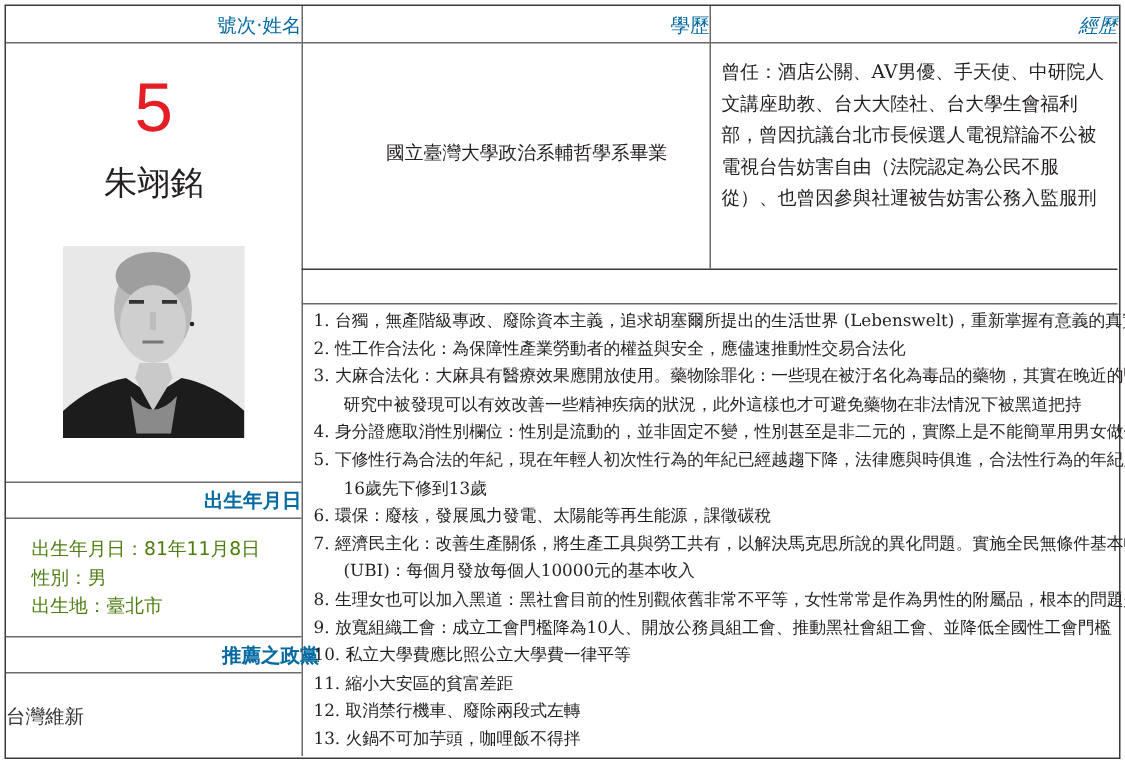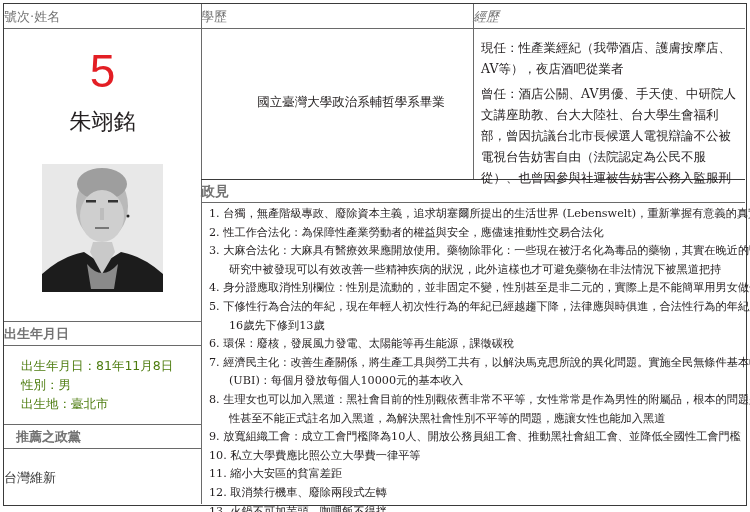--- a/index.html
+++ b/index.html
@@ -4,21 +4,21 @@
 <style>
   html, body { margin: 0; padding: 0; background: #ffffff; }
   body { width: 750px; height: 512px; position: relative; overflow: hidden;
          font-family: "DejaVu Serif", "Liberation Serif", serif; color: #231f20; }
   .sheet { position: absolute; left: 3px; top: 3px; width: 744px; height: 503px;
            border: 1.5px solid #3a3a3a; box-sizing: border-box; }
   .cell { position: absolute; box-sizing: border-box; }
   .vline { position: absolute; width: 1px; background: #6a6a6a; }
   .hline { position: absolute; height: 1px; background: #6a6a6a; }
   .hdr { font-family: "DejaVu Sans", "Liberation Sans", sans-serif; font-size: 13px;
-         text-align: left; color: #737373; }
+         text-align: right; color: #0369a1; }
   .num { font-family: "Liberation Sans", "DejaVu Sans", sans-serif; color: #e31e24;
          font-size: 46px; text-align: center; line-height: 1; }
   .name { font-family: "DejaVu Sans", "Liberation Sans", sans-serif; font-size: 22px;
           text-align: center; color: #231f20; }
   .photo { position: absolute; background: #e6e6e6; overflow: hidden; }
   .edu { font-size: 12.5px; }
   .exp p { margin: 0; font-size: 12.5px; line-height: 21px; }
   .pol { font-size: 11.2px; line-height: 18.6px; }
   .pol .item { padding-left: 10px; text-indent: -10px; white-space: nowrap; }
   .pol .item .cont { display: block; padding-left: 10px; text-indent: 0; }
@@ -72,34 +72,33 @@
     <div>性別：男</div>
     <div>出生地：臺北市</div>
   </div>
 
   <div class="cell hdr" style="left:12px; top:424px; width:197px; font-weight:bold;">推薦之政黨</div>
   <div class="cell party" style="left:0; top:465px; width:197px;">台灣維新</div>
 
   <div class="cell edu" style="left:197px; top:90px; width:272px; text-align:center;padding-left:28px;">國立臺灣大學政治系輔哲學系畢業</div>
 
   <div class="cell exp" style="left:477px; top:33px; width:258px;">
-    <p style="margin-bottom:4px;">現任：性產業經紀（我帶酒店、護膚按摩店、AV等），夜店酒吧從業者</p>
     <p>曾任：酒店公關、AV男優、手天使、中研院人文講座助教、台大大陸社、台大學生會福利部，曾因抗議台北市長候選人電視辯論不公被電視台告妨害自由（法院認定為公民不服從）、也曾因參與社運被告妨害公務入監服刑</p>
   </div>
 
   <div class="cell hdr" style="left:197px; top:179px; width:644px; font-weight:bold; font-size:14px;">政見</div>
   <div class="cell pol" id="policy-list" style="left:205px; top:201px; width:535px;">
   <div class="item"><span>1.</span> <span>台獨，無產階級專政、廢除資本主義，追求胡塞爾所提出的生活世界 (Lebenswelt)，重新掌握有意義的真實世界</span></div>
       <div class="item"><span>2.</span> <span>性工作合法化：為保障性產業勞動者的權益與安全，應儘速推動性交易合法化</span></div>
       <div class="item"><span>3.</span> <span>大麻合法化：大麻具有醫療效果應開放使用。藥物除罪化：一些現在被汙名化為毒品的藥物，其實在晚近的醫學</span><span class="cont">研究中被發現可以有效改善一些精神疾病的狀況，此外這樣也才可避免藥物在非法情況下被黑道把持</span></div>
       <div class="item"><span>4.</span> <span>身分證應取消性別欄位：性別是流動的，並非固定不變，性別甚至是非二元的，實際上是不能簡單用男女做分類</span></div>
       <div class="item"><span>5.</span> <span>下修性行為合法的年紀，現在年輕人初次性行為的年紀已經越趨下降，法律應與時俱進，合法性行為的年紀應從</span><span class="cont">16歲先下修到13歲</span></div>
       <div class="item"><span>6.</span> <span>環保：廢核，發展風力發電、太陽能等再生能源，課徵碳稅</span></div>
       <div class="item"><span>7.</span> <span>經濟民主化：改善生產關係，將生產工具與勞工共有，以解決馬克思所說的異化問題。實施全民無條件基本收入</span><span class="cont">(UBI)：每個月發放每個人10000元的基本收入</span></div>
-      <div class="item"><span>8.</span> <span>生理女也可以加入黑道：黑社會目前的性別觀依舊非常不平等，女性常常是作為男性的附屬品，根本的問題是女</span><span class="cont">性甚至不能正式註名加入黑道，為解決黑社會性別不平等的問題，應讓女性也能加入黑道</span></div>
+      <div class="item"><span>8.</span> <span>生理女也可以加入黑道：黑社會目前的性別觀依舊非常不平等，女性常常是作為男性的附屬品，根本的問題是女</span></div>
       <div class="item"><span>9.</span> <span>放寬組織工會：成立工會門檻降為10人、開放公務員組工會、推動黑社會組工會、並降低全國性工會門檻</span></div>
       <div class="item"><span>10.</span> <span>私立大學費應比照公立大學費一律平等</span></div>
       <div class="item"><span>11.</span> <span>縮小大安區的貧富差距</span></div>
       <div class="item"><span>12.</span> <span>取消禁行機車、廢除兩段式左轉</span></div>
       <div class="item"><span>13.</span> <span>火鍋不可加芋頭，咖哩飯不得拌</span></div>
     </div>
 
 </div>
 
 </body></html>

